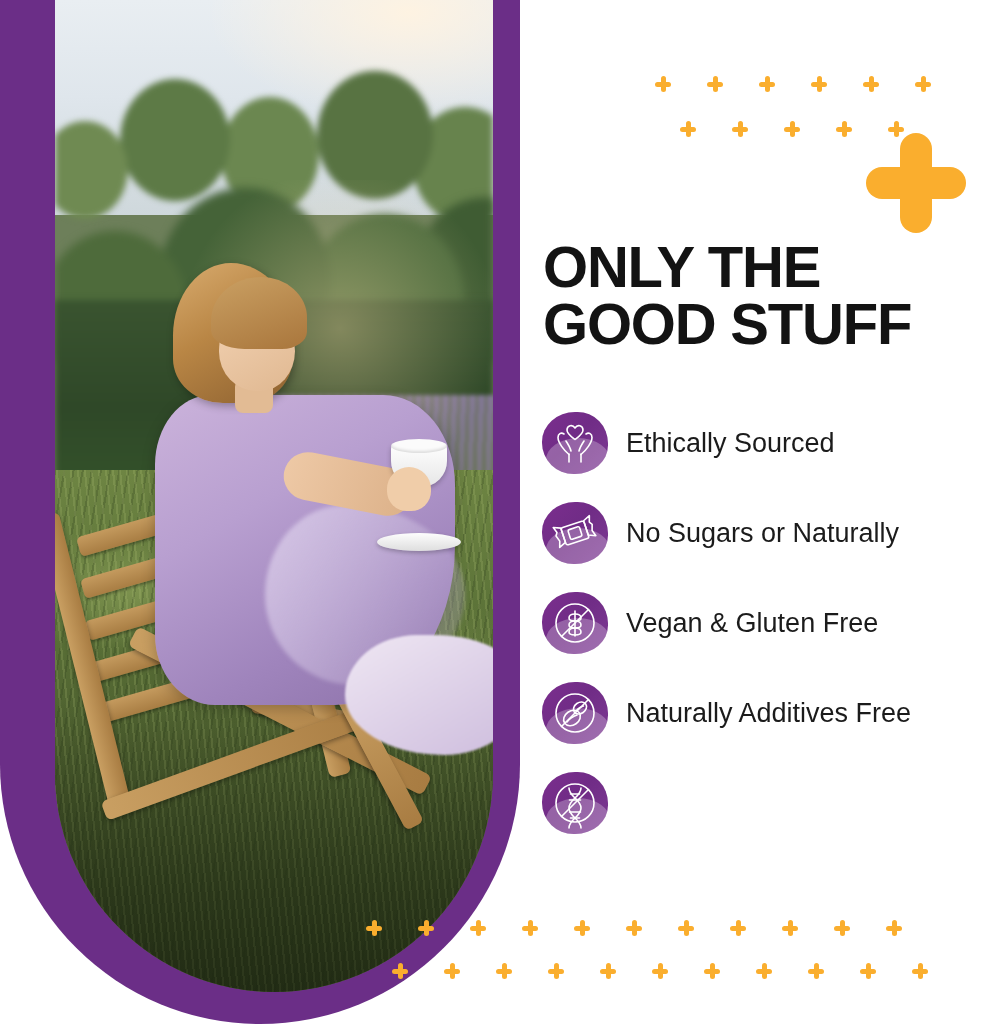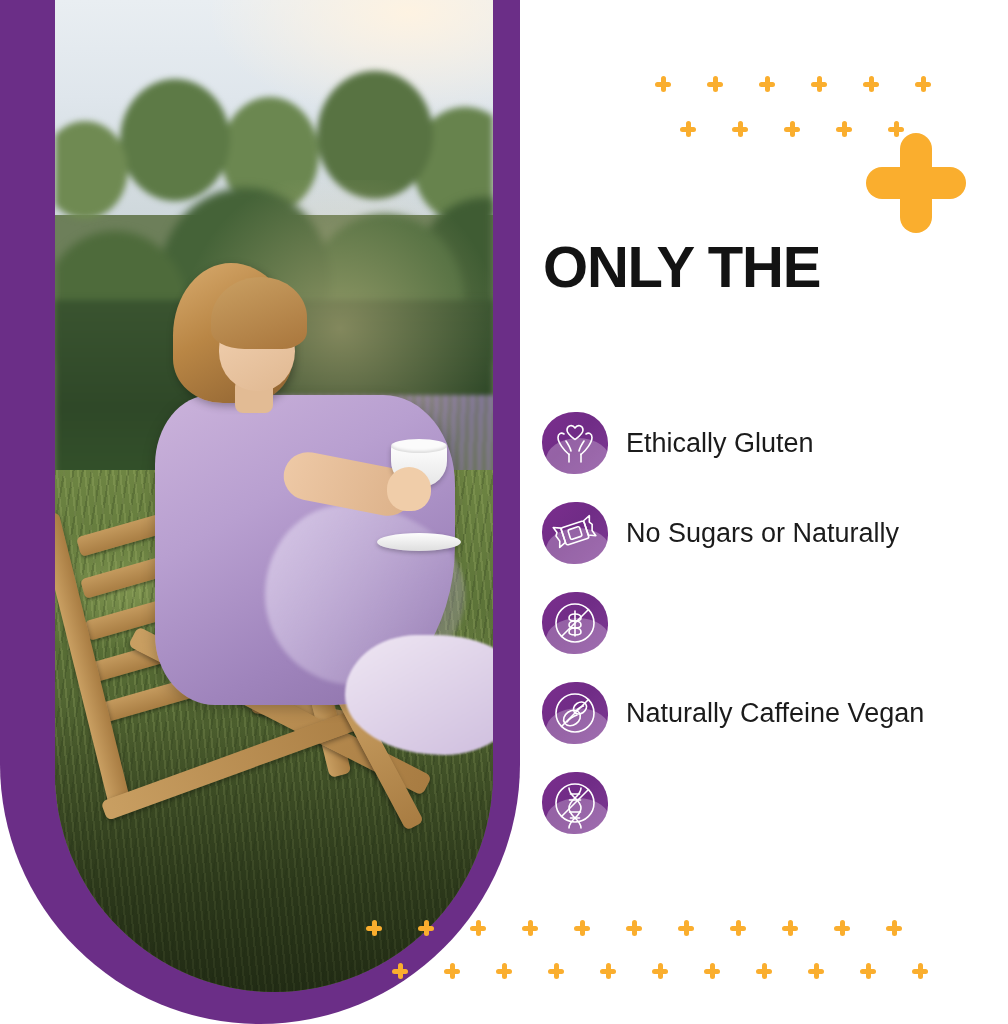--- a/index.html
+++ b/index.html
@@ -231,37 +231,38 @@
         <span class="dot"></span>
         <span class="dot"></span>
         <span class="dot"></span>
         <span class="dot"></span>
       </div>
 
     <div class="plus-big"></div>
 
     <div class="headline">
       <span>ONLY THE</span>
+      <span class="l2">GOOD STUFF</span>
     </div>
 
     <div class="benefits" id="benefits">
         <div class="brow">
           <div class="badge">
             <div class="sheen"></div>
             <svg viewBox="0 0 66 62">
               <path style="fill:none;stroke:#fff;stroke-width:1.6;stroke-linecap:round;stroke-linejoin:round" d="M33 16c-2.5-4-8-2.5-8 2 0 4 5.5 7.5 8 9.5 2.5-2 8-5.5 8-9.5 0-4.5-5.5-6-8-2z"></path>
      <path style="fill:none;stroke:#fff;stroke-width:1.6;stroke-linecap:round;stroke-linejoin:round" d="M22 22c-3-2-6 0-6 3.5 0 5 6 13 11 17"></path>
      <path style="fill:none;stroke:#fff;stroke-width:1.6;stroke-linecap:round;stroke-linejoin:round" d="M44 22c3-2 6 0 6 3.5 0 5-6 13-11 17"></path>
      <path style="fill:none;stroke:#fff;stroke-width:1.6;stroke-linecap:round;stroke-linejoin:round" d="M27 42v8"></path>
               <path style="fill:none;stroke:#fff;stroke-width:1.6;stroke-linecap:round;stroke-linejoin:round" d="M39 42v8"></path>
      <path style="fill:none;stroke:#fff;stroke-width:1.6;stroke-linecap:round;stroke-linejoin:round" d="M24 29c2 3 4 6 5 10"></path>
      <path style="fill:none;stroke:#fff;stroke-width:1.6;stroke-linecap:round;stroke-linejoin:round" d="M42 29c-2 3-4 6-5 10"></path>
             </svg>
           </div>
-          <div class="btxt">Ethically Gluten</div>
+          <div class="btxt">Ethically Sourced</div>
         </div>
         <div class="brow">
           <div class="badge">
             <div class="sheen"></div>
             <svg viewBox="0 0 66 62">
               <g transform="rotate(-18 33 31)">
        <rect x="21" y="22" width="24" height="18" rx="2" style="fill:none;stroke:#fff;stroke-width:1.6;stroke-linecap:round;stroke-linejoin:round"></rect>
        <rect x="27" y="26" width="12" height="10" rx="1.5" style="fill:none;stroke:#fff;stroke-width:1.6;stroke-linecap:round;stroke-linejoin:round"></rect>
        <path style="fill:none;stroke:#fff;stroke-width:1.6;stroke-linecap:round;stroke-linejoin:round" d="M21 22l-7-3 2 6-2 3 2 6-2 6 7-3z"></path>
        <path style="fill:none;stroke:#fff;stroke-width:1.6;stroke-linecap:round;stroke-linejoin:round" d="M45 22l7-3-2 6 2 3-2 6 2 6-7-3z"></path>
@@ -278,34 +279,35 @@
      <path style="fill:none;stroke:#fff;stroke-width:1.6;stroke-linecap:round;stroke-linejoin:round" d="M33 44V19"></path>
      <path style="fill:none;stroke:#fff;stroke-width:1.6;stroke-linecap:round;stroke-linejoin:round" d="M33 22c-4 0-6 2-6 4s2 3 6 3"></path>
      <path style="fill:none;stroke:#fff;stroke-width:1.6;stroke-linecap:round;stroke-linejoin:round" d="M33 22c4 0 6 2 6 4s-2 3-6 3"></path>
      <path style="fill:none;stroke:#fff;stroke-width:1.6;stroke-linecap:round;stroke-linejoin:round" d="M33 29c-4 0-6 2-6 4s2 3 6 3"></path>
      <path style="fill:none;stroke:#fff;stroke-width:1.6;stroke-linecap:round;stroke-linejoin:round" d="M33 29c4 0 6 2 6 4s-2 3-6 3"></path>
      <path style="fill:none;stroke:#fff;stroke-width:1.6;stroke-linecap:round;stroke-linejoin:round" d="M33 36c-4 0-6 2-6 4s2 3 6 3"></path>
      <path style="fill:none;stroke:#fff;stroke-width:1.6;stroke-linecap:round;stroke-linejoin:round" d="M33 36c4 0 6 2 6 4s-2 3-6 3"></path>
      <path style="fill:none;stroke:#fff;stroke-width:1.6;stroke-linecap:round;stroke-linejoin:round" d="M19.5 44.5L46.5 17.5"></path>
             </svg>
           </div>
+          <div class="btxt">Vegan &amp; Gluten Free</div>
         </div>
         <div class="brow">
           <div class="badge">
             <div class="sheen"></div>
             <svg viewBox="0 0 66 62">
               <circle cx="33" cy="31" r="19" style="fill:none;stroke:#fff;stroke-width:1.6;stroke-linecap:round;stroke-linejoin:round"></circle>
      <ellipse cx="30" cy="36" rx="9" ry="7" transform="rotate(-35 30 36)" style="fill:none;stroke:#fff;stroke-width:1.6;stroke-linecap:round;stroke-linejoin:round"></ellipse>
      <path style="fill:none;stroke:#fff;stroke-width:1.6;stroke-linecap:round;stroke-linejoin:round" d="M25 40c3-4 7-6 10-7"></path>
      <ellipse cx="38" cy="26" rx="7" ry="5.5" transform="rotate(-35 38 26)" style="fill:none;stroke:#fff;stroke-width:1.6;stroke-linecap:round;stroke-linejoin:round"></ellipse>
      <path style="fill:none;stroke:#fff;stroke-width:1.6;stroke-linecap:round;stroke-linejoin:round" d="M34 29c2.5-3 5-4.5 7.5-5"></path>
      <path style="fill:none;stroke:#fff;stroke-width:1.6;stroke-linecap:round;stroke-linejoin:round" d="M19.5 44.5L46.5 17.5"></path>
             </svg>
           </div>
-          <div class="btxt">Naturally Caffeine Vegan</div>
+          <div class="btxt">Naturally Additives Free</div>
         </div>
         <div class="brow">
           <div class="badge">
             <div class="sheen"></div>
             <svg viewBox="0 0 66 62">
               <circle cx="33" cy="31" r="19" style="fill:none;stroke:#fff;stroke-width:1.6;stroke-linecap:round;stroke-linejoin:round"></circle>
      <path style="fill:none;stroke:#fff;stroke-width:1.6;stroke-linecap:round;stroke-linejoin:round" d="M27 16c0 9 12 11 12 20s-12 11-12 20"></path>
      <path style="fill:none;stroke:#fff;stroke-width:1.6;stroke-linecap:round;stroke-linejoin:round" d="M39 16c0 9-12 11-12 20s12 11 12 20"></path>
      <path style="fill:none;stroke:#fff;stroke-width:1.6;stroke-linecap:round;stroke-linejoin:round" d="M28.5 22h9"></path>
               <path style="fill:none;stroke:#fff;stroke-width:1.6;stroke-linecap:round;stroke-linejoin:round" d="M27.5 28h11"></path>

